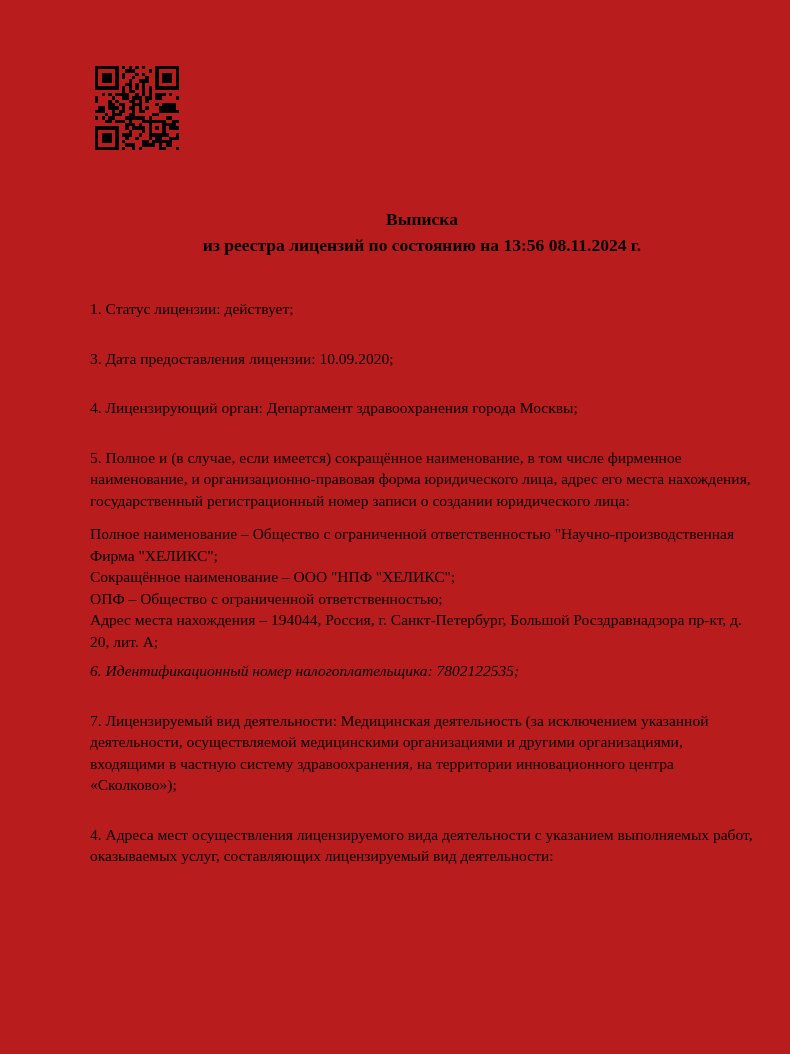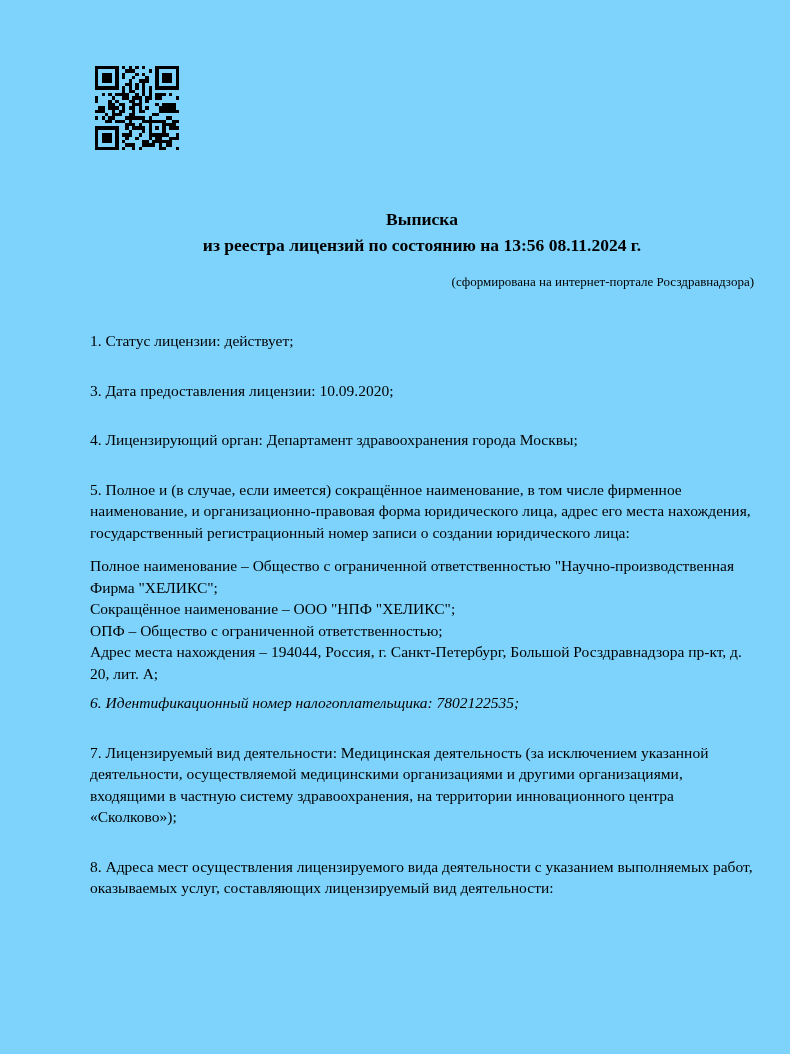--- a/index.html
+++ b/index.html
@@ -4,21 +4,21 @@
 <style>
   html, body { margin: 0; padding: 0; }
   body {
     width: 790px; height: 1054px;
     background: #ffffff;
     font-family: "Liberation Serif", "DejaVu Serif", serif;
   }
   .page {
     position: relative;
     width: 790px; height: 1054px;
-    background: #7dd3fc;
+    background: #b91c1c;
     color: #000000;
   }
   .qr {
     position: absolute;
     left: 95px; top: 66px;
     width: 84px; height: 84px;
   }
   .qr svg { width: 100%; height: 100%; display: block; }
   .content {
     position: absolute;
@@ -368,32 +368,31 @@
       </svg>
   </div>
 
   <div class="content">
 
     <div class="title-block">
       <div>Выписка</div>
       <div>из реестра лицензий по состоянию на 13:56 08.11.2024 г.</div>
     </div>
 
-    <div class="subtitle">(сформирована на интернет-портале Росздравнадзора)</div>
 
     <p class="para first">1. Статус лицензии: действует;</p>
     <p class="para">3. Дата предоставления лицензии: 10.09.2020;</p>
     <p class="para">4. Лицензирующий орган: Департамент здравоохранения города Москвы;</p>
     <p class="para">5. Полное и (в случае, если имеется) сокращённое наименование, в том числе фирменное наименование, и организационно-правовая форма юридического лица, адрес его места нахождения, государственный регистрационный номер записи о создании юридического лица:</p>
 
     <div class="entity">
       <div class="entity-line">Полное наименование – Общество с ограниченной ответственностью "Научно-производственная Фирма "ХЕЛИКС";</div>
       <div class="entity-line">Сокращённое наименование – ООО "НПФ "ХЕЛИКС";</div>
       <div class="entity-line">ОПФ – Общество с ограниченной ответственностью;</div>
       <div class="entity-line">Адрес места нахождения – 194044, Россия, г. Санкт-Петербург, Большой Росздравнадзора пр-кт, д. 20, лит. А;</div>
     </div>
 
     <p class="para after-entity">6. Идентификационный номер налогоплательщика: 7802122535;</p>
     <p class="para">7. Лицензируемый вид деятельности: Медицинская деятельность (за исключением указанной деятельности, осуществляемой медицинскими организациями и другими организациями, входящими в частную систему здравоохранения, на территории инновационного центра «Сколково»);</p>
-    <p class="para">8. Адреса мест осуществления лицензируемого вида деятельности с указанием выполняемых работ, оказываемых услуг, составляющих лицензируемый вид деятельности:</p>
+    <p class="para">4. Адреса мест осуществления лицензируемого вида деятельности с указанием выполняемых работ, оказываемых услуг, составляющих лицензируемый вид деятельности:</p>
 
   </div>
 </div>
 
 </body></html>

